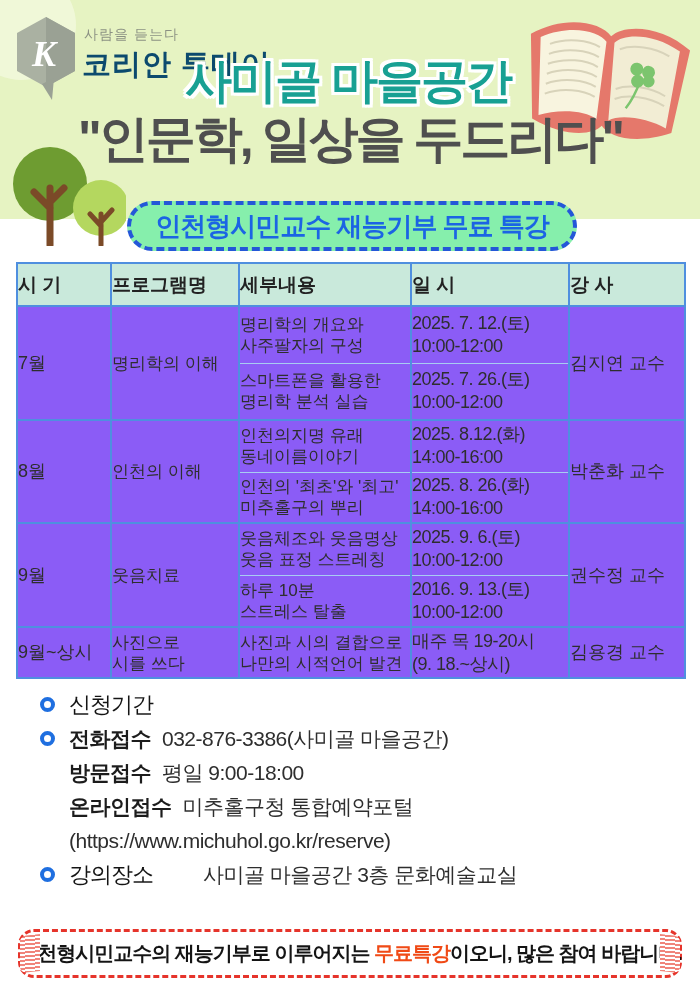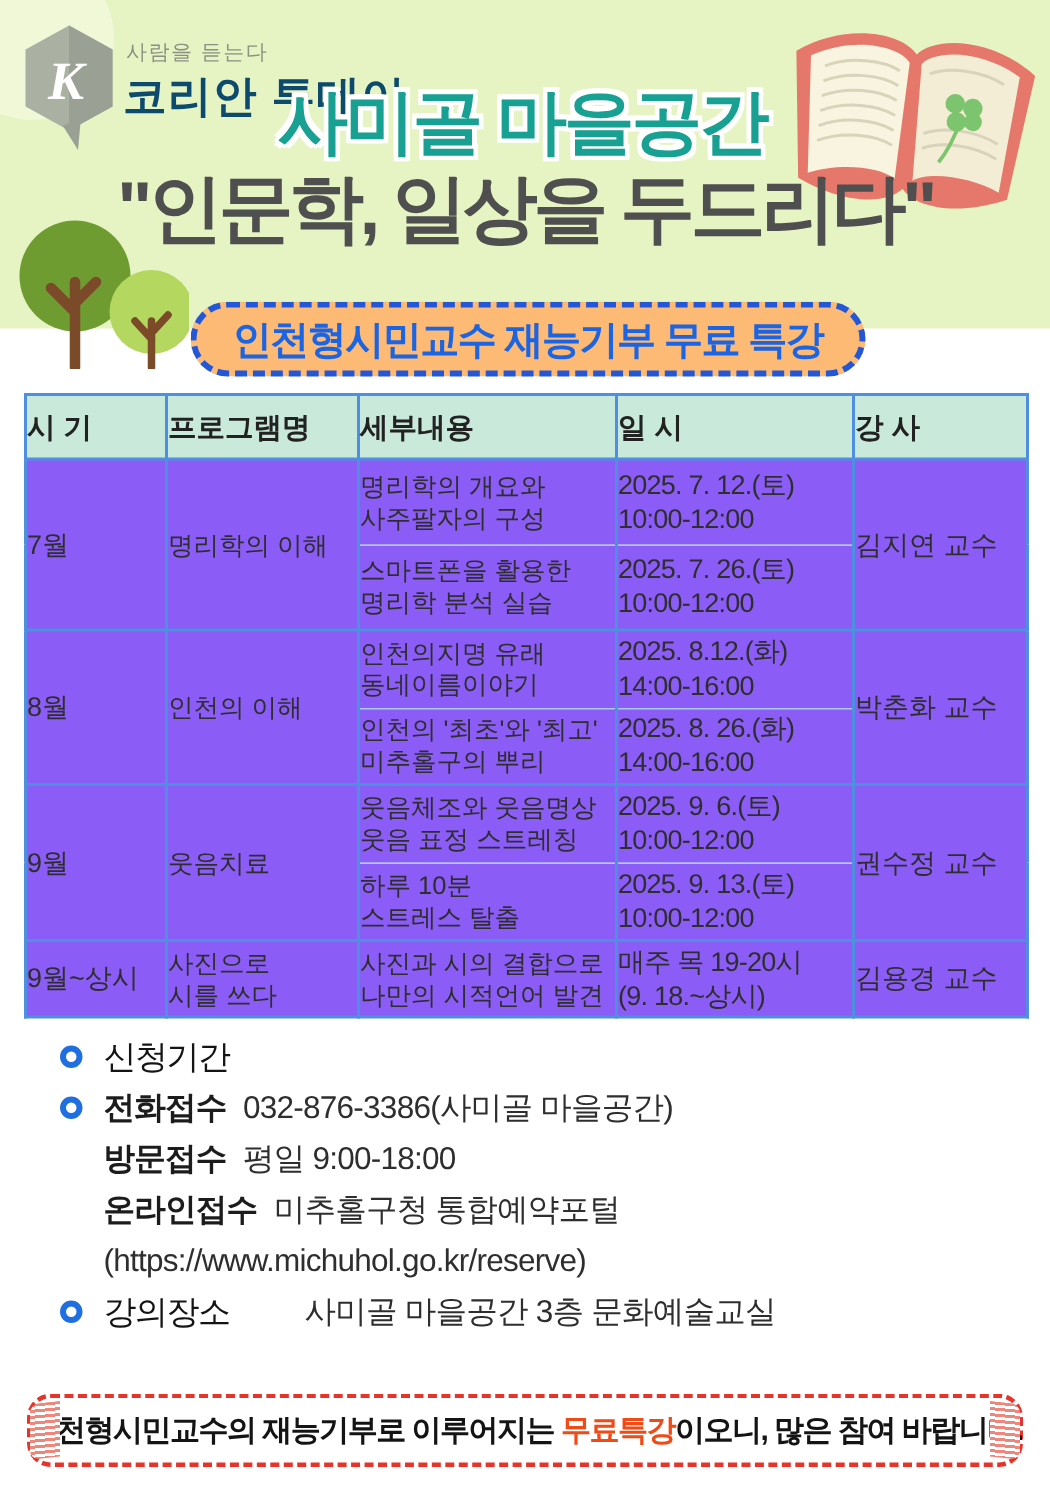--- a/index.html
+++ b/index.html
@@ -17,21 +17,21 @@
   .title { position:absolute; left:0; top:50px; width:636px; text-align:center; padding-left:60px;
            font-size:47px; font-weight:800; color:#18a093; letter-spacing:-2px; z-index:3;
            text-shadow:3px 0 #fff,-3px 0 #fff,0 3px #fff,0 -3px #fff,3px 3px #fff,-3px -3px #fff,3px -3px #fff,-3px 3px #fff; }
   .subtitle { position:absolute; left:0; top:106px; width:700px; text-align:center;
               font-size:50px; font-weight:800; color:#4f4f4f; letter-spacing:-3px; z-index:2; }
   .trees { position:absolute; left:6px; top:146px; z-index:1; }
   .book  { position:absolute; left:518px; top:14px; transform:rotate(6deg); z-index:1; }
 
   
   .badge { position:absolute; left:127px; top:201px; width:450px; height:50px; z-index:4;
-           background:#fdba74; border:4px dashed #2457d8; border-radius:30px;
+           background:#86efac; border:4px dashed #2457d8; border-radius:30px;
            display:flex; align-items:center; justify-content:center;
            font-size:26px; font-weight:800; color:#1b64e4; letter-spacing:-1px;text-align:right; }
 
   
   .tablewrap { position:absolute; left:16px; top:262px; width:668px; }
   table { border-collapse:collapse; table-layout:fixed; width:668px; }
   th,td { border:2px solid #4f8fdf; text-align:left; vertical-align:middle; }
   th { background:#c9e9db; font-size:19px; font-weight:700; color:#222; height:43px; }
   td { font-size:17px; color:#2e2e2e; line-height:21px; background:#8b5cf6; }
   td.when { font-size:18px; line-height:23px; letter-spacing:-0.5px; }
@@ -199,21 +199,21 @@
             <span>10:00-12:00</span>
             </td>
           <td class="instructor" rowspan="2">권수정 교수</td>
         </tr>
         <tr class="h52">
           <td class="tt">
             <span>하루 10분</span>
             <span>스트레스 탈출</span>
             </td>
           <td class="when tt">
-            <span>2025. 9. 13.(토)</span>
+            <span>2016. 9. 13.(토)</span>
             <span>10:00-12:00</span>
             </td>
         </tr>
 
         <tr class="h51">
           <td class="period">9월~상시</td>
           <td>
             <span>사진으로</span>
             <span>시를 쓰다</span>
             </td>

